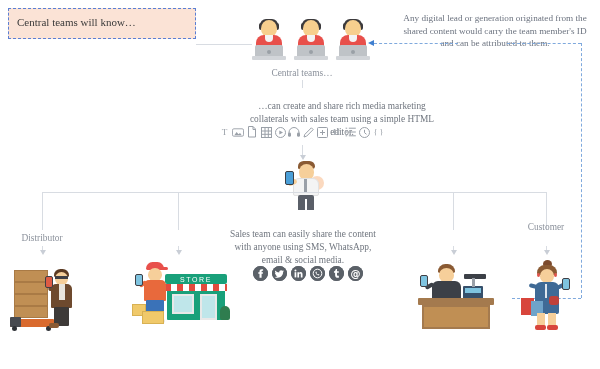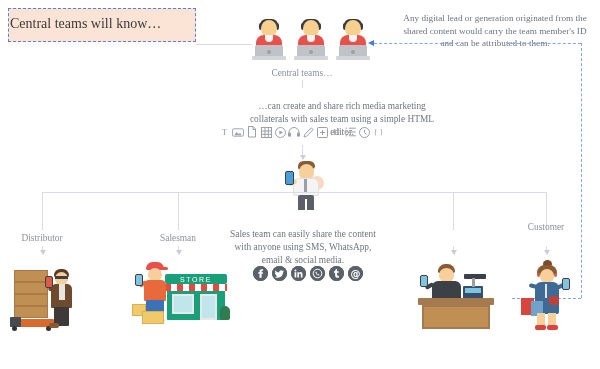--- a/index.html
+++ b/index.html
@@ -10,23 +10,23 @@
     overflow: hidden;
     position: relative;
   }
   .stage { position: absolute; inset: 0; }
 
   
   .callout {
     position: absolute; left: 8px; top: 8px; width: 188px;
     background: #fbe3d6;
     border: 1px dashed #5b7fd4;
-    padding: 6px 8px 7px 1px;
+    padding: 6px 8px 7px 8px;
     color: #3a3a3a;
-    font-size: 14px;
+    font-size: 11px;
     line-height: 1.32;
   }
   .callout .lead { margin-bottom: 1px; }
   .callout ol { margin: 0 0 0 15px; padding: 0; }
   .callout li { padding-left: 1px; margin-top: 0.5px; }
 
   
   .topnote {
     position: absolute; left: 400px; top: 12px; width: 190px;
     text-align: center;
@@ -349,21 +349,20 @@
     </div>
   </div>
 
   <div class="line hline" style="left:42px; top:192px; width:504px;"></div>
   <div class="line vline" style="left:42px;  top:192px; height:38px;"></div>
   <div class="line vline" style="left:178px; top:192px; height:38px;"></div>
   <div class="line vline" style="left:453px; top:192px; height:38px;"></div>
   <div class="line vline" style="left:546px; top:192px; height:38px;"></div>
 
   <div class="node-label" style="left:-3px;  top:233px;">Distributor</div>
-  <div class="node-label" style="left:133px; top:233px;">Salesman</div>
   <div class="node-label" style="left:501px; top:222px;">Customer</div>
 
   <div class="line vline" style="left:42px;  top:246px; height:6px;"></div>
   <div class="arrow-down" style="left:39.5px; top:250px;"></div>
   <div class="line vline" style="left:178px; top:246px; height:6px;"></div>
   <div class="arrow-down" style="left:175.5px; top:250px;"></div>
   <div class="line vline" style="left:453px; top:246px; height:6px;"></div>
   <div class="arrow-down" style="left:450.5px; top:250px;"></div>
   <div class="line vline" style="left:546px; top:246px; height:6px;"></div>
   <div class="arrow-down" style="left:543.5px; top:250px;"></div>

